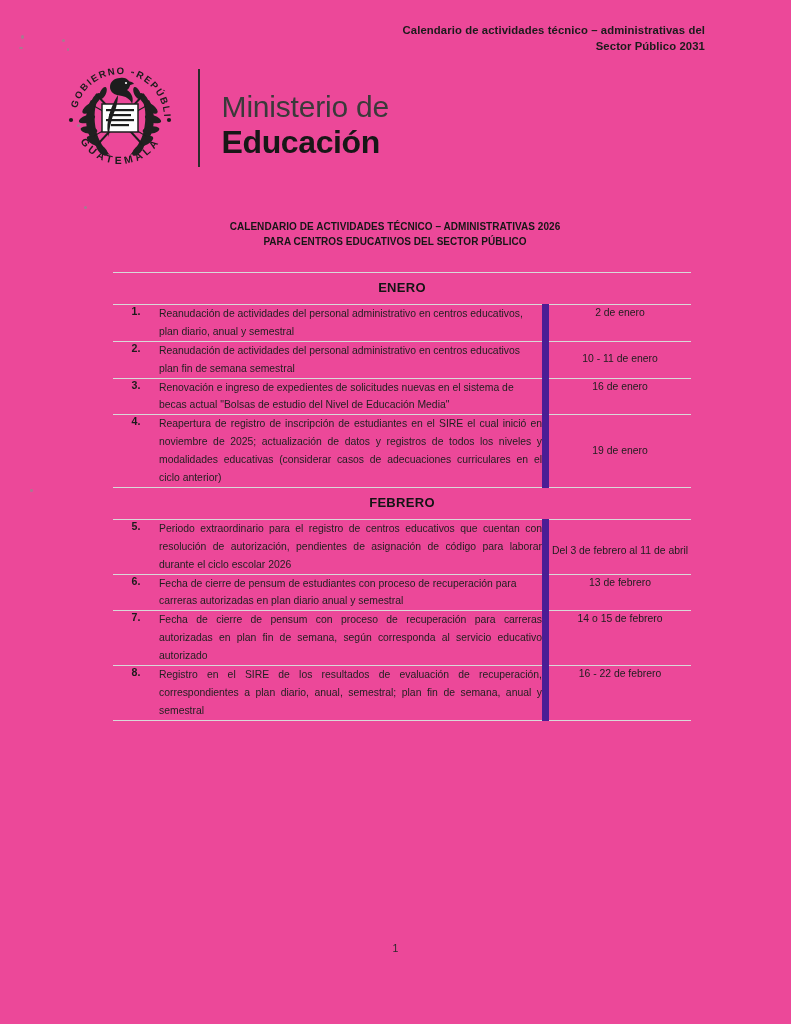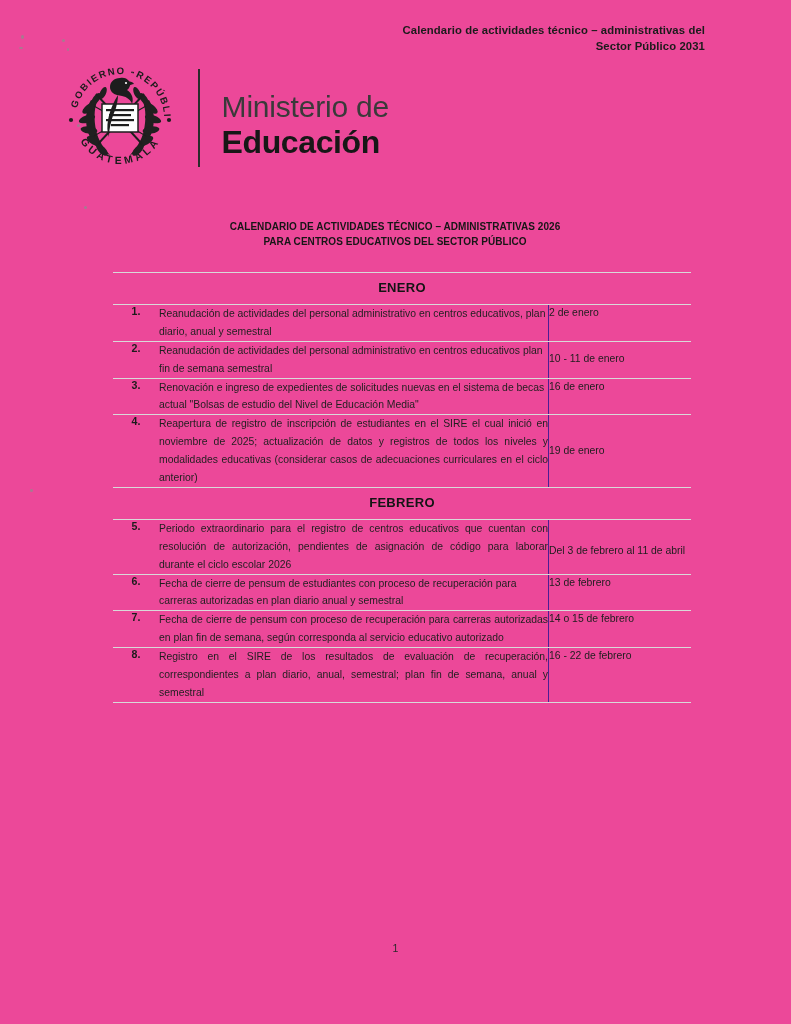--- a/index.html
+++ b/index.html
@@ -137,22 +137,22 @@
     vertical-align: top;
     padding: 9px 14px 11px 2px;
     line-height: 1.72;
     text-align: justify;
     text-justify: inter-word;
     color: #1f1f1f;
   }
   .desc-cell.left-align { text-align: left; }
   .date-cell {
     width: 142px;
-    border-left: 1px solid #4c1d95;
-    text-align: left;
+    border-left: 7px solid #4c1d95;
+    text-align: center;
     padding: 9px 8px 10px;
     line-height: 1.6;
     color: #1d1d1d;
     margin-left: 16px;
   }
   .date-cell.vtop    { vertical-align: top; }
   .date-cell.vmid    { vertical-align: middle; }
   .date-cell.vbot    { vertical-align: bottom; padding-bottom: 14px; }
 
   

